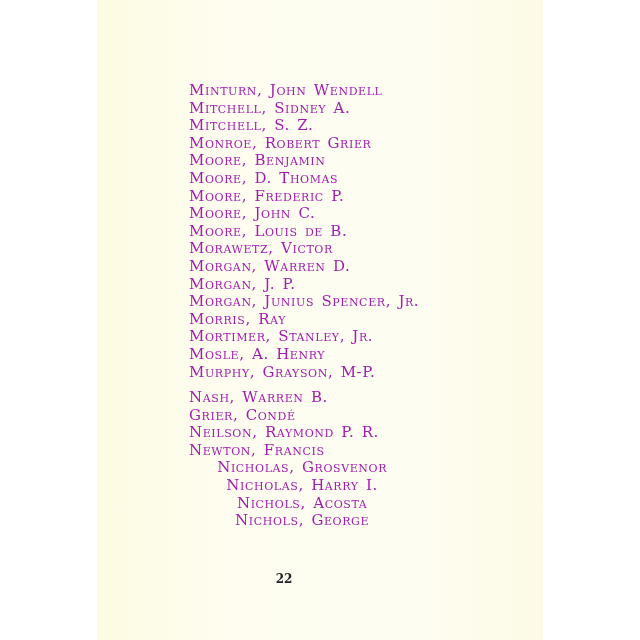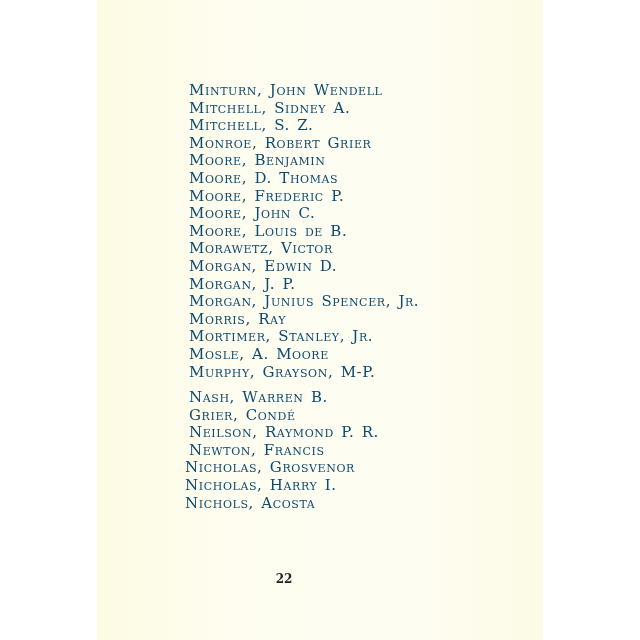--- a/index.html
+++ b/index.html
@@ -5,25 +5,25 @@
   html, body { margin:0; padding:0; }
   body { width:640px; height:640px; background:#ffffff; position:relative; overflow:hidden; }
   .page {
     position:absolute; left:97px; top:0; width:446px; height:640px;
     background: linear-gradient(90deg, #fdfbe2 0%, #fefdf0 30%, #fefdf2 70%, #fdfbe6 100%);
   }
   .entries {
     position:absolute; left:189px; top:82px;
     font-family:"DejaVu Serif", "Liberation Serif", serif;
     font-variant: small-caps;
-    font-size:15px; line-height:17.6px; color:#0c4a6e;
+    font-size:15px; line-height:17.6px; color:#a21caf;
     letter-spacing:0.6px; word-spacing:2px;
   }
   .entry { white-space:nowrap; }
-  .entry.shift { margin-left:-4px; }
+  .entry.shift { margin-left:-4px;text-align:center; }
   .gap { height:8px; }
   .page-number {
     position:absolute; left:0; width:568px; top:572px; text-align:center;
     font-family:"DejaVu Serif", "Liberation Serif", serif; font-size:12px; font-weight:bold; color:#222;
   }
 </style>
 </head>
 <body>
 
 <div class="page"></div>
@@ -32,30 +32,31 @@
   <div class="entry">Minturn, John Wendell</div>
   <div class="entry">Mitchell, Sidney A.</div>
   <div class="entry">Mitchell, S. Z.</div>
   <div class="entry">Monroe, Robert Grier</div>
   <div class="entry">Moore, Benjamin</div>
   <div class="entry">Moore, D. Thomas</div>
   <div class="entry">Moore, Frederic P.</div>
   <div class="entry">Moore, John C.</div>
   <div class="entry">Moore, Louis de B.</div>
   <div class="entry">Morawetz, Victor</div>
-  <div class="entry">Morgan, Edwin D.</div>
+  <div class="entry">Morgan, Warren D.</div>
   <div class="entry">Morgan, J. P.</div>
   <div class="entry">Morgan, Junius Spencer, Jr.</div>
   <div class="entry">Morris, Ray</div>
   <div class="entry">Mortimer, Stanley, Jr.</div>
-  <div class="entry">Mosle, A. Moore</div>
+  <div class="entry">Mosle, A. Henry</div>
   <div class="entry">Murphy, Grayson, M-P.</div>
   <div class="gap"></div>
   <div class="entry">Nash, Warren B.</div>
   <div class="entry">Grier, Condé</div>
   <div class="entry">Neilson, Raymond P. R.</div>
   <div class="entry">Newton, Francis</div>
   <div class="entry shift">Nicholas, Grosvenor</div>
   <div class="entry shift">Nicholas, Harry I.</div>
   <div class="entry shift">Nichols, Acosta</div>
+  <div class="entry shift">Nichols, George</div>
 </div>
 
 <div class="page-number">22</div>
 
 </body></html>

